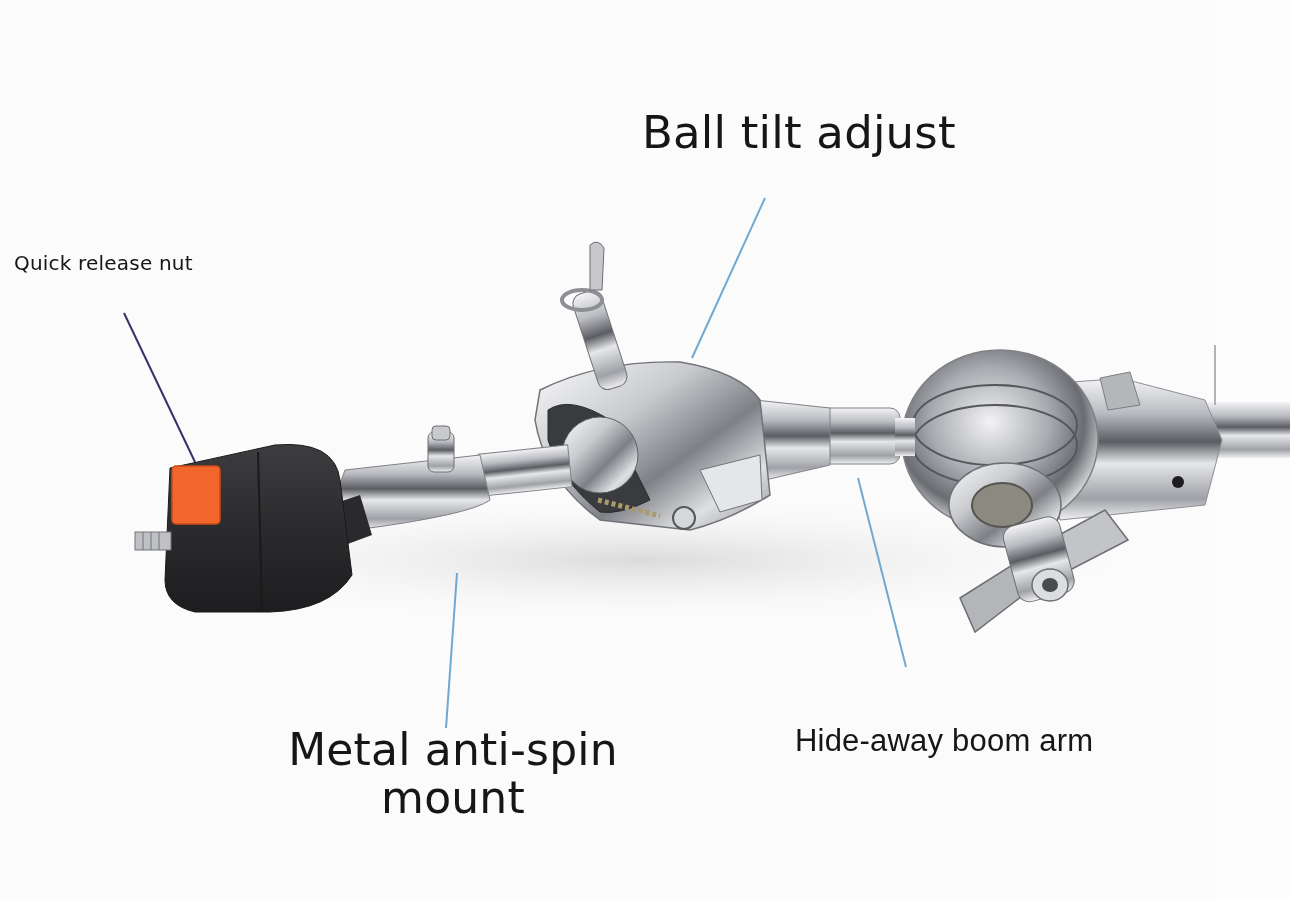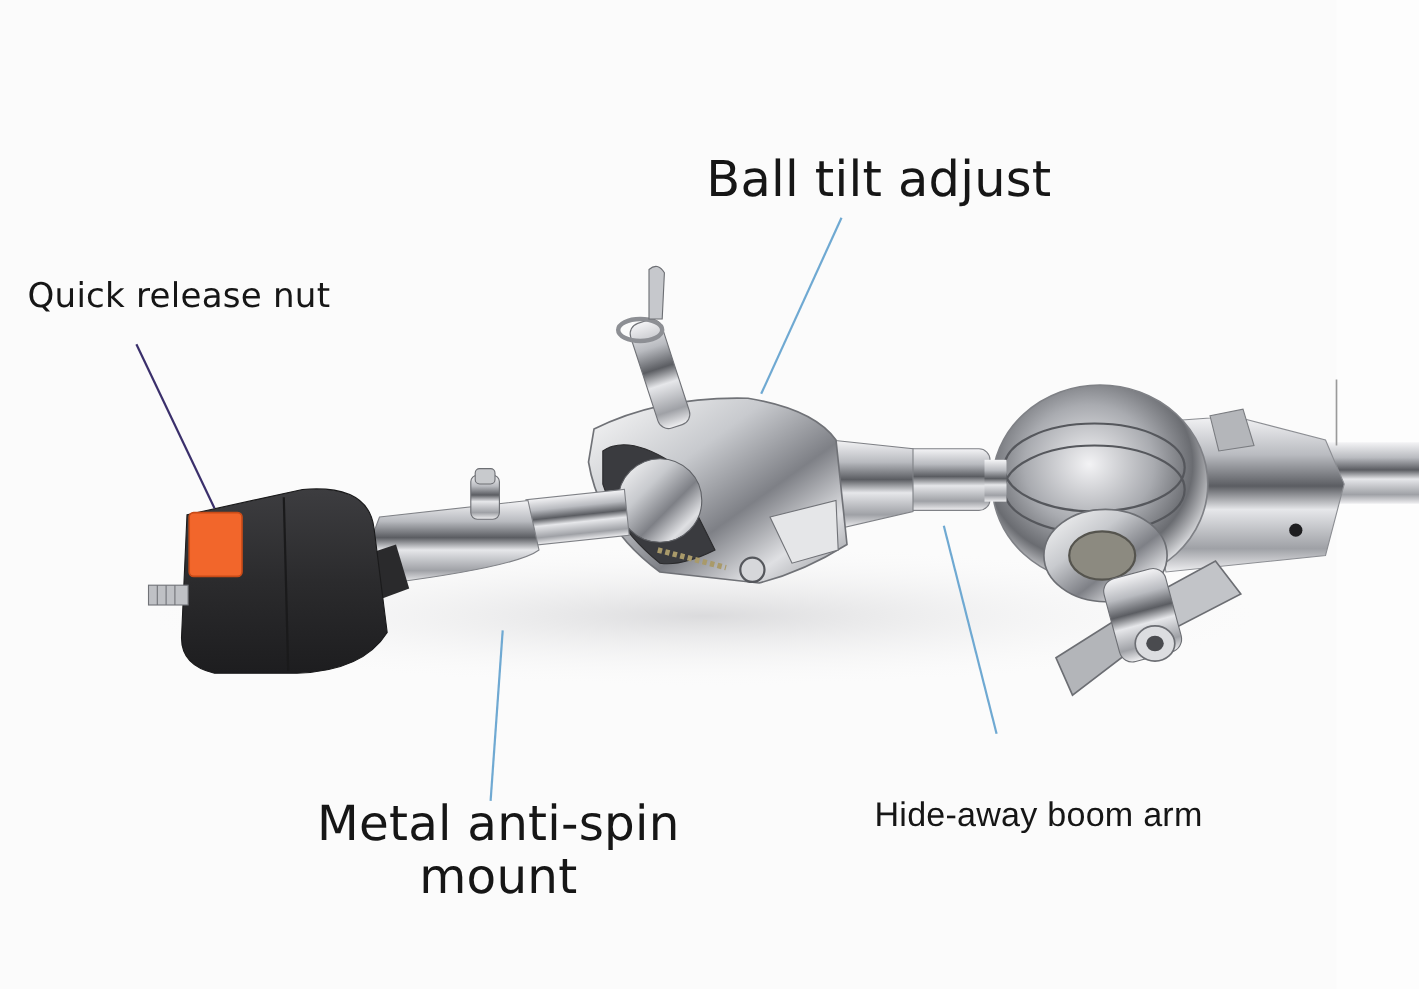--- a/index.html
+++ b/index.html
@@ -9,22 +9,22 @@
       font-family: "DejaVu Sans", sans-serif;
       position: relative;
     }
     .stage { position: absolute; left: 0; top: 0; width: 1290px; height: 899px; background: #fdfdfd; }
     .photo-area { position: absolute; left: 0; top: 0; width: 1215px; height: 899px; background: #fbfbfb; }
     svg.art { position: absolute; left: 0; top: 0; }
     .label {
       position: absolute; color: #161616; white-space: nowrap; line-height: 1.1;
       letter-spacing: 0.2px;
     }
-    .label.quick { left: 25px; top: 252px; font-size: 31px; font-family: "DejaVu Sans", sans-serif; }
-    .label.ball  { left: 642px; top: 108px; font-size: 45px; font-family: "DejaVu Sans", sans-serif; margin-top: 30px; }
+    .label.quick { left: 14px; top: 252px; font-size: 20px; font-family: "DejaVu Sans", sans-serif; }
+    .label.ball  { left: 642px; top: 108px; font-size: 45px; font-family: "DejaVu Sans", sans-serif; }
     .label.metal { left: 268px; top: 726px; font-size: 44px; text-align: center; width: 370px; font-family: "DejaVu Sans", sans-serif; }
     .label.metal span { display: block; }
     .label.hide  { left: 795px; top: 724px; font-size: 31px; font-family: Liberation Sans, sans-serif; }
   </style>
 </head>
 <body>
 
 <div class="stage">
   <div class="photo-area"></div>
 

